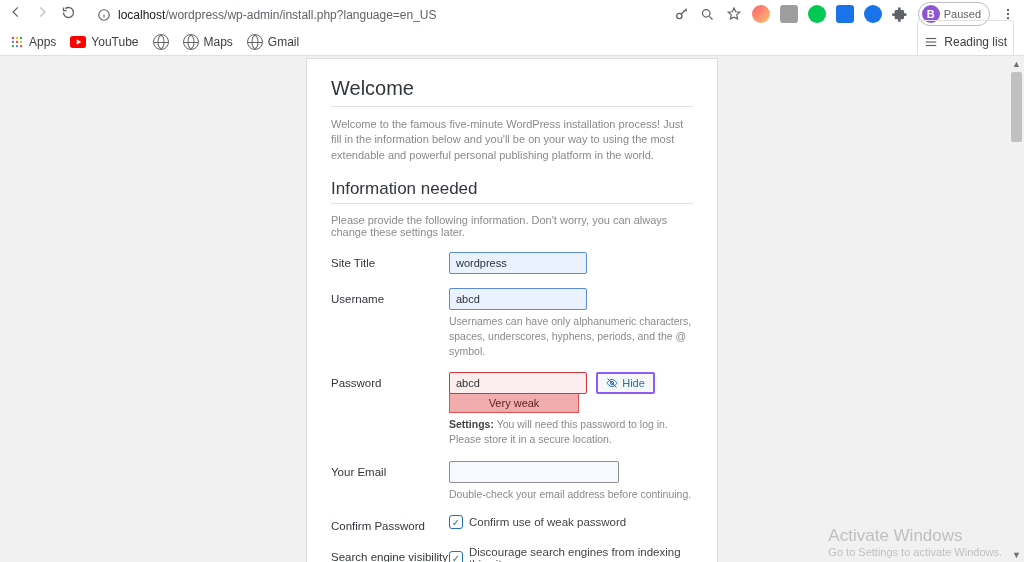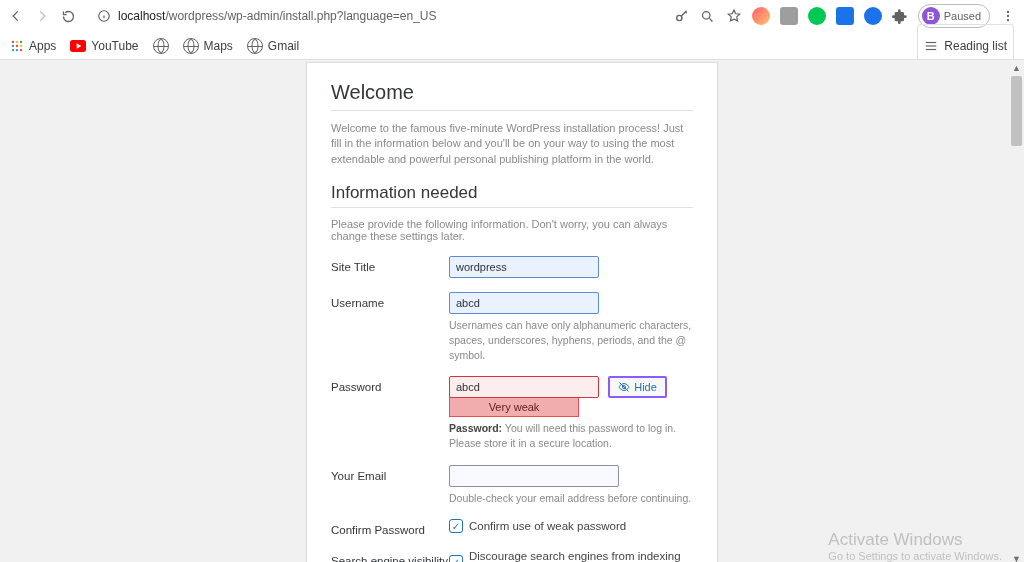--- a/index.html
+++ b/index.html
@@ -1,18 +1,18 @@
 <!DOCTYPE html>
 <html><head>
 <meta charset="utf-8">
 <style>
   * { box-sizing: border-box; margin: 0; padding: 0; }
   html, body { width: 1024px; height: 562px; font-family: "Segoe UI", Arial, sans-serif; background: #fff; overflow: hidden; }
   
-  .chrome-toolbar { height: 28px; display: flex; align-items: center; padding: 16px 8px; gap: 10px; background: #fff; }
+  .chrome-toolbar { height: 28px; display: flex; padding: 4px 8px; gap: 10px; background: #fff; }
   .nav-btn { width: 16px; height: 16px; display:flex; align-items:center; justify-content:center; color:#5f6368; }
   .nav-btn.disabled { color:#bdbdbd; }
   .addr-bar { flex: 1; height: 22px; border-radius: 12px; display:flex; align-items:center; padding: 0 10px; gap:6px; font-size:12px; color:#5f6368; background:#fff; }
   .addr-host { color:#202124; }
   .chrome-icon { width:16px; height:16px; display:flex; align-items:center; justify-content:center; }
   .ext-row { display:flex; align-items:center; gap:10px; }
   .ext { width:18px; height:18px; border-radius:4px; display:flex; align-items:center; justify-content:center; font-size:12px; color:#fff; }
   .paused-pill { display:flex; align-items:center; gap:4px; border:1px solid #bdbdbd; border-radius:14px; padding:2px 8px 2px 3px; font-size:11px; color:#5f6368; }
   .paused-avatar { width:18px; height:18px; border-radius:50%; background:#8e55d6; color:#fff; display:flex; align-items:center; justify-content:center; font-size:11px; font-weight:bold; }
   .bookmarks { height: 28px; display:flex; align-items:center; padding: 0 10px; gap:14px; font-size:12px; color:#3c4043; border-bottom:1px solid #e0e0e0; }
@@ -27,21 +27,21 @@
   .scroll-thumb { position:absolute; left:2px; top:16px; width:11px; height:70px; background:#c1c1c1; border-radius:2px; }
   .card { width:412px; margin: 2px auto 0; background:#fff; border:1px solid #ddd; padding: 18px 24px 18px 24px; font-size:11.5px; color:#444; }
   h1 { font-size:20px; font-weight:400; color:#32373c; margin-bottom:6px; }
   .rule { border:none; border-top:1px solid #e0e0e0; margin: 4px 0 10px; }
   .intro { color:#8a8a8a; font-size:11px; line-height:1.4; margin-bottom:16px; }
   h2 { font-size:17px; font-weight:400; color:#32373c; margin-bottom:4px; }
   .note { color:#8a8a8a; font-size:11px; margin: 8px 0 14px; }
   .form-row { display:flex; margin-bottom:14px; }
   .form-row .label { width:118px; font-size:11.5px; color:#32373c; padding-top:5px; flex-shrink:0; }
   .form-row .field { flex:1; }
-  .text-input { width:150px; height:22px; padding:2px 6px; font-size:11px; border:1px solid #8c8f94; border-radius:2px; background:#f8f9ff; color:#2c3338; }
+  .text-input { width:138px; height:22px; padding:2px 6px; font-size:11px; border:1px solid #8c8f94; border-radius:2px; background:#f8f9ff; color:#2c3338; }
   .text-input.blue { border-color:#5b8bd6; background:#eaf1ff; }
   .text-input.red { border-color:#d63638; background:#fceeee; }
   .hide-btn { display:inline-flex; align-items:center; gap:4px; height:22px; padding:0 8px; border:2px solid #8b5cf6; color:#2271b1; background:#f6f7f7; border-radius:2px; font-size:11px; margin-left:6px; vertical-align:top; }
   .strength { width:130px; height:20px; background:#f1adad; border:1px solid #e65054; color:#5a1d1d; display:flex; align-items:center; justify-content:center; font-size:11px; margin-top:-1px; }
   .helper { font-size:10.5px; color:#8a8a8a; margin-top:4px; line-height:1.4; }
   .helper strong { color:#444; }
   .check-row { display:flex; align-items:center; gap:6px; }
   .chk { width:14px; height:14px; border:1px solid #2271b1; border-radius:3px; background:#fff; display:flex; align-items:center; justify-content:center; color:#2271b1; font-size:10px; flex-shrink:0; }
   .chk.checked::after { content:"✓"; }
   .watermark { position:absolute; right:22px; bottom:4px; text-align:left; font-size:12px; }
@@ -208,21 +208,21 @@
                   <path d="M2 12s4-7 10-7 10 7 10 7-4 7-10 7S2 12 2 12z"></path>
                   <circle cx="12" cy="12" r="3"></circle>
                   <line x1="3" y1="3" x2="21" y2="21"></line>
                 </svg>
             </span>
             <span>Hide</span>
           </button>
         </div>
         <div class="strength">Very weak</div>
         <p class="helper">
-          <strong>Password:</strong><span> You will need this password to log in. Please store it in a secure location.</span>
+          <strong>Settings:</strong><span> You will need this password to log in. Please store it in a secure location.</span>
         </p>
       </div>
     </div>
 
     <div class="form-row">
       <div class="label">Your Email</div>
       <div class="field">
         <input class="text-input" style="width: 170px;" value="">
         <p class="helper">Double-check your email address before continuing.</p>
       </div>

